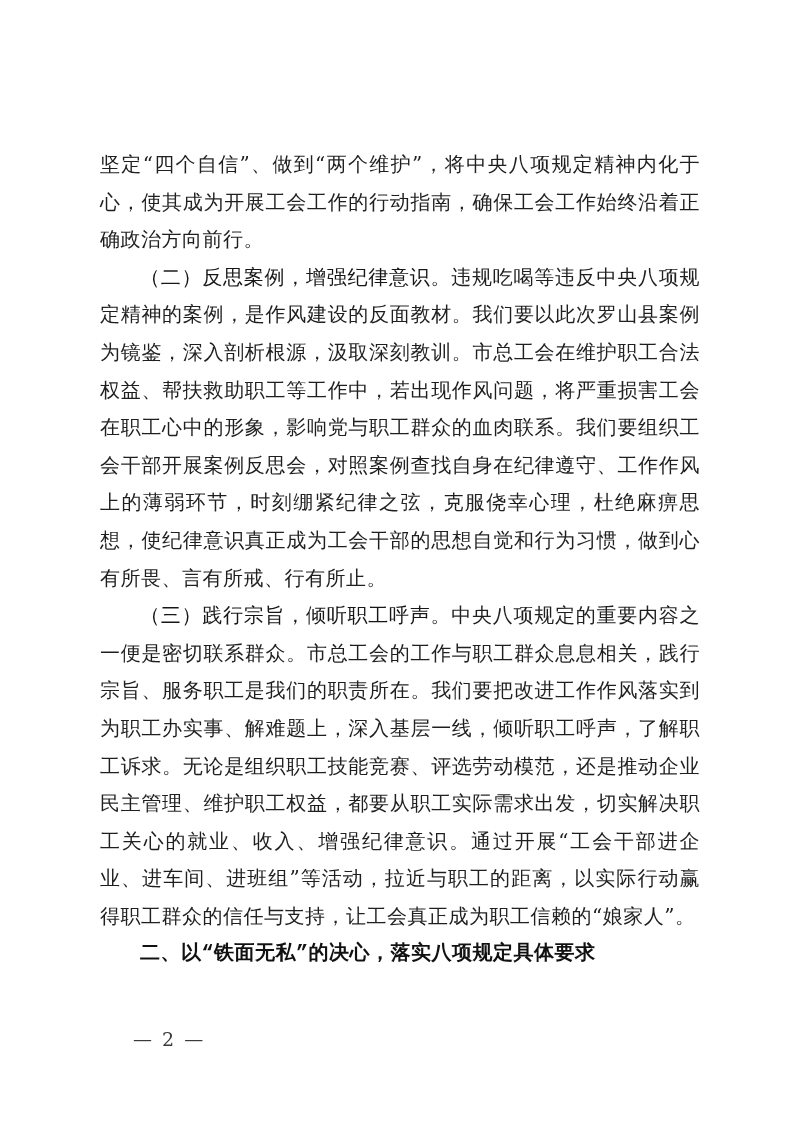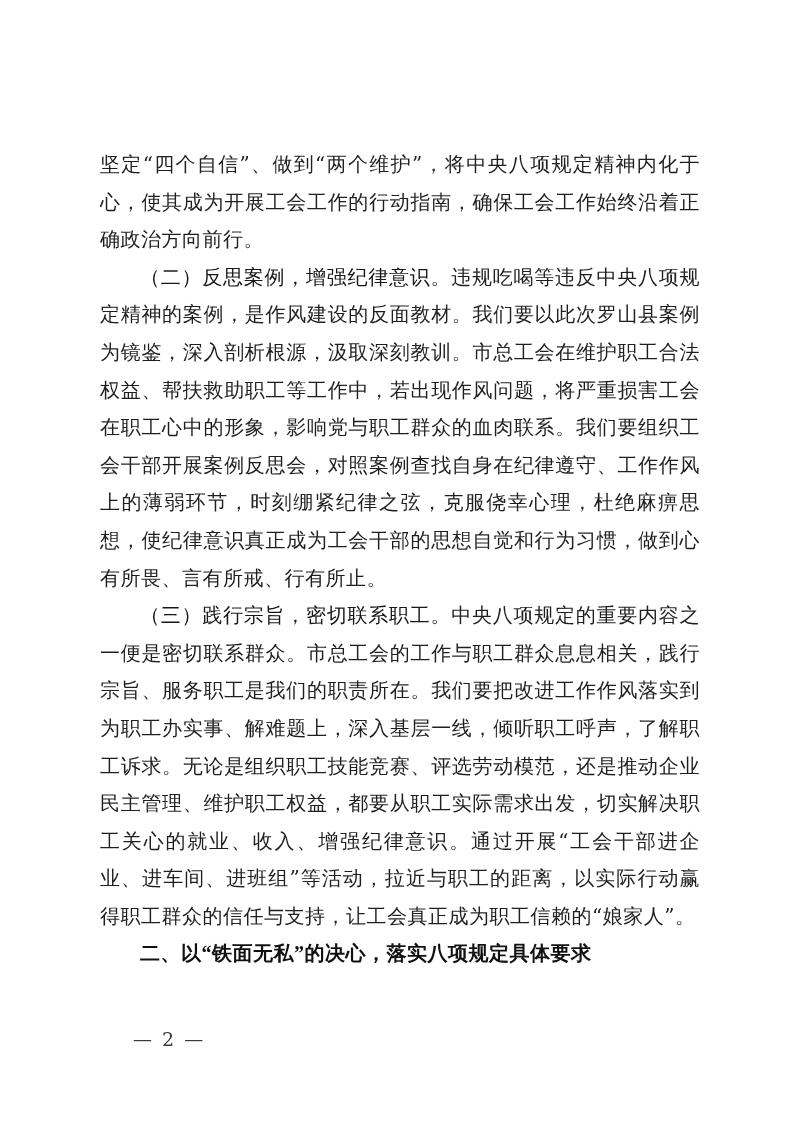--- a/index.html
+++ b/index.html
@@ -35,21 +35,21 @@
   }
   .para.no-indent {
     text-indent: 0;
   }
   .para .lead {
     font-weight: 400;
     color: #161616;
   }
   .section-heading {
     margin: 0;
-    font-family: Liberation Serif, serif;
+    font-family: Liberation Mono, monospace;
     font-weight: 700;
     font-size: 20px;
     line-height: 37.6px;
     text-indent: 2em;
     color: #111111;
     letter-spacing: 0.5px;
   }
   .page-footer {
     position: absolute;
     left: 133px;
@@ -64,21 +64,21 @@
 <body>
 
 <div class="page">
 
   <main class="body-text">
 
     <p class="para no-indent">坚定“四个自信”、做到“两个维护”，将中央八项规定精神内化于心，使其成为开展工会工作的行动指南，确保工会工作始终沿着正确政治方向前行。</p>
 
     <p class="para"><span class="lead">（二）反思案例，增强纪律意识。</span><span>违规吃喝等违反中央八项规定精神的案例，是作风建设的反面教材。我们要以此次罗山县案例为镜鉴，深入剖析根源，汲取深刻教训。市总工会在维护职工合法权益、帮扶救助职工等工作中，若出现作风问题，将严重损害工会在职工心中的形象，影响党与职工群众的血肉联系。我们要组织工会干部开展案例反思会，对照案例查找自身在纪律遵守、工作作风上的薄弱环节，时刻绷紧纪律之弦，克服侥幸心理，杜绝麻痹思想，使纪律意识真正成为工会干部的思想自觉和行为习惯，做到心有所畏、言有所戒、行有所止。</span></p>
 
-    <p class="para"><span class="lead">（三）践行宗旨，密切联系职工。</span><span>中央八项规定的重要内容之一便是密切联系群众。市总工会的工作与职工群众息息相关，践行宗旨、服务职工是我们的职责所在。我们要把改进工作作风落实到为职工办实事、解难题上，深入基层一线，倾听职工呼声，了解职工诉求。无论是组织职工技能竞赛、评选劳动模范，还是推动企业民主管理、维护职工权益，都要从职工实际需求出发，切实解决职工关心的就业、收入、增强纪律意识。通过开展“工会干部进企业、进车间、进班组”等活动，拉近与职工的距离，以实际行动赢得职工群众的信任与支持，让工会真正成为职工信赖的“娘家人”。</span></p>
+    <p class="para"><span class="lead">（三）践行宗旨，倾听职工呼声。</span><span>中央八项规定的重要内容之一便是密切联系群众。市总工会的工作与职工群众息息相关，践行宗旨、服务职工是我们的职责所在。我们要把改进工作作风落实到为职工办实事、解难题上，深入基层一线，倾听职工呼声，了解职工诉求。无论是组织职工技能竞赛、评选劳动模范，还是推动企业民主管理、维护职工权益，都要从职工实际需求出发，切实解决职工关心的就业、收入、增强纪律意识。通过开展“工会干部进企业、进车间、进班组”等活动，拉近与职工的距离，以实际行动赢得职工群众的信任与支持，让工会真正成为职工信赖的“娘家人”。</span></p>
 
     <h2 class="section-heading">二、以“铁面无私”的决心，落实八项规定具体要求</h2>
 
 
   </main>
 
   <footer class="page-footer">
     <span>— 2 —</span>
   </footer>
 

